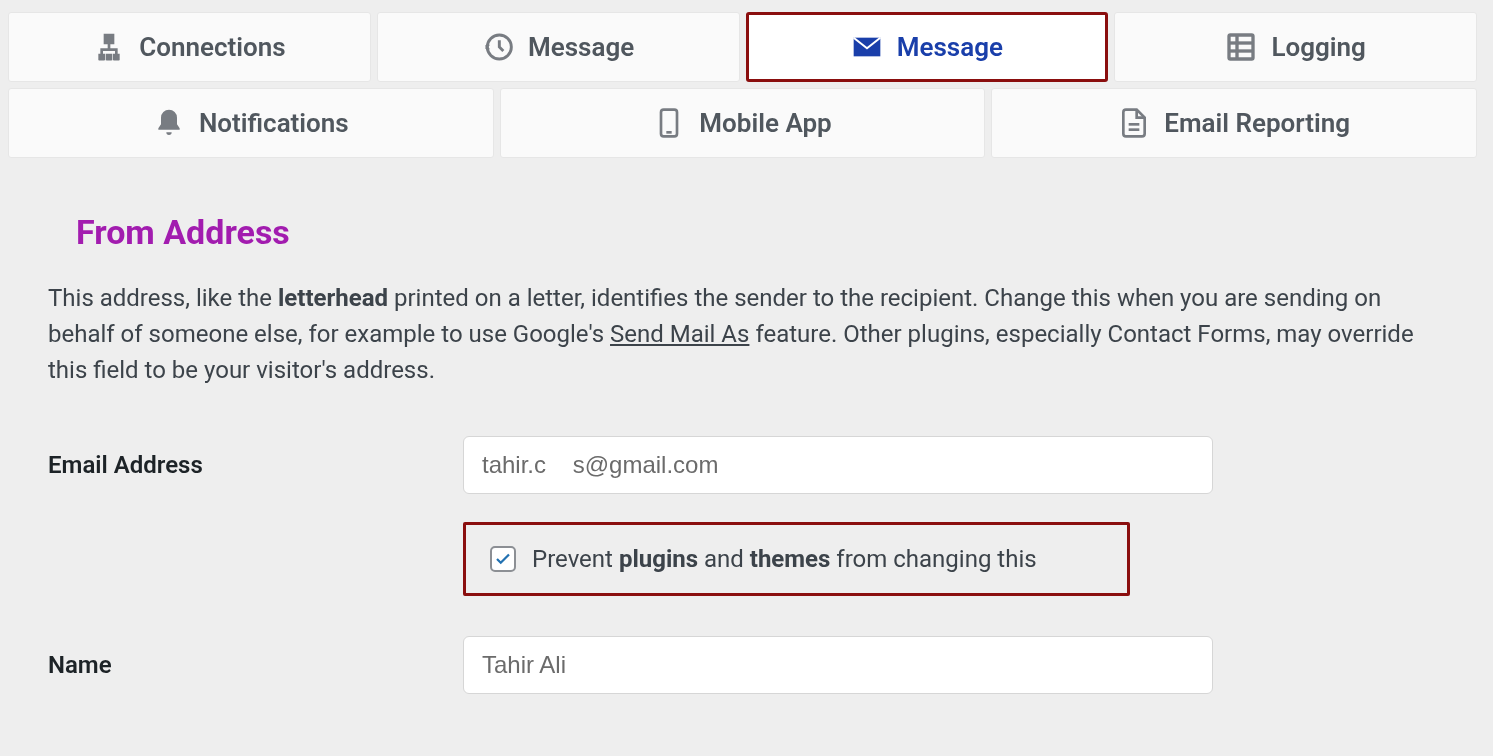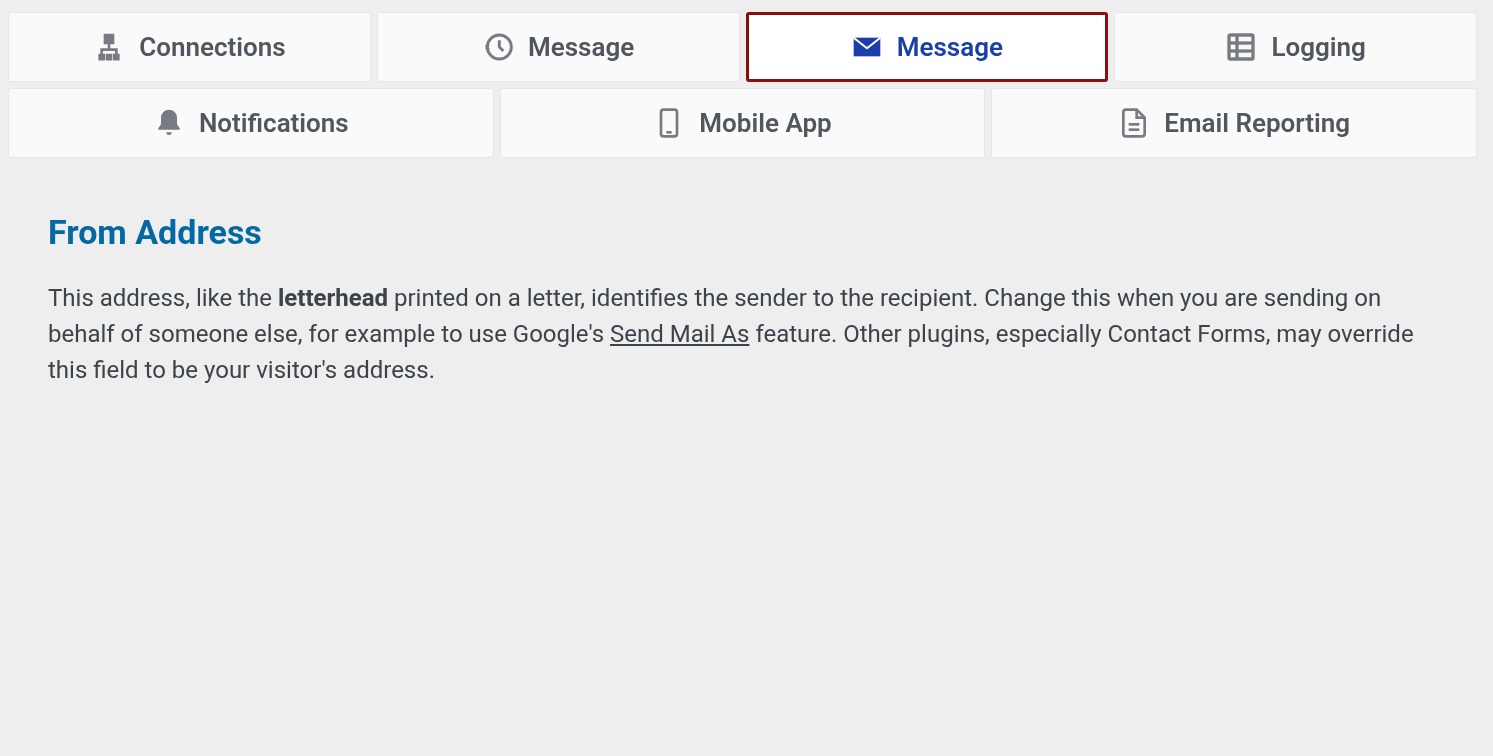--- a/index.html
+++ b/index.html
@@ -65,22 +65,23 @@
       height: 32px;
     }
     
     .content {
       padding: 48px 48px 0 48px;
     }
     
     .section-title {
       font-size: 34px;
       font-weight: 700;
-      color: #0369a1;
+      color: #a21caf;
       margin-bottom: 28px;
+      margin-left: 28px;
     }
     
     .description {
       font-size: 24px;
       line-height: 1.5;
       color: #3c434a;
       margin-bottom: 48px;
       max-width: 1420px;
     }
     
@@ -245,15 +246,39 @@
   </div>
 </div>
 
 <div class="content">
   <h2 class="section-title">From Address</h2>
 
   <p class="description">
     <span>This address, like the </span><span class="bold">letterhead</span><span> printed on a letter, identifies the sender to the recipient. Change this when you are sending on behalf of someone else, for example to use Google's </span><span class="link">Send Mail As</span><span> feature. Other plugins, especially Contact Forms, may override this field to be your visitor's address.</span>
   </p>
 
-
-
+  <div class="form-row">
+    <div class="form-label">Email Address</div>
+    <div class="form-field">
+      <input type="text" class="text-input" value="tahir.c    s@gmail.com" style="">
+    </div>
+  </div>
+
+  <div class="checkbox-row">
+    <div class="checkbox-highlight">
+      <div class="checkbox">
+        <svg viewBox="0 0 24 24">
+            <polyline points="4 12 9 17 20 6"></polyline>
+          </svg>
+      </div>
+      <label class="checkbox-label">
+        <span>Prevent </span><span class="bold">plugins</span><span> and </span><span class="bold">themes</span><span> from changing this</span>
+      </label>
+    </div>
+  </div>
+
+  <div class="form-row">
+    <div class="form-label">Name</div>
+    <div class="form-field">
+      <input type="text" class="text-input" value="Tahir Ali" style="">
+    </div>
+  </div>
 </div>
 
 </body></html>

